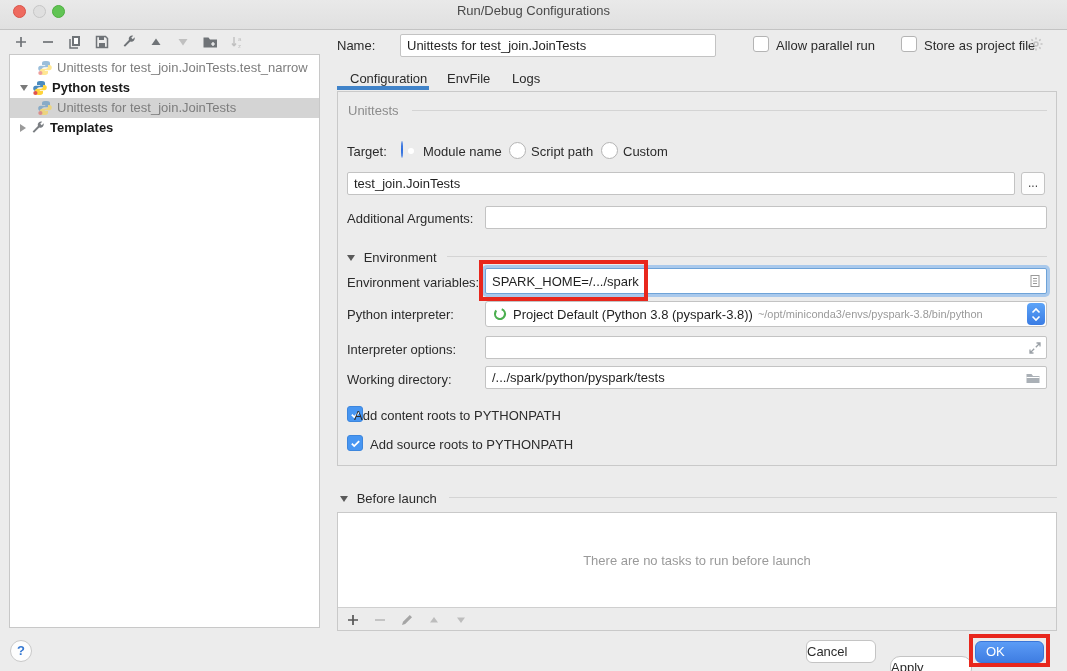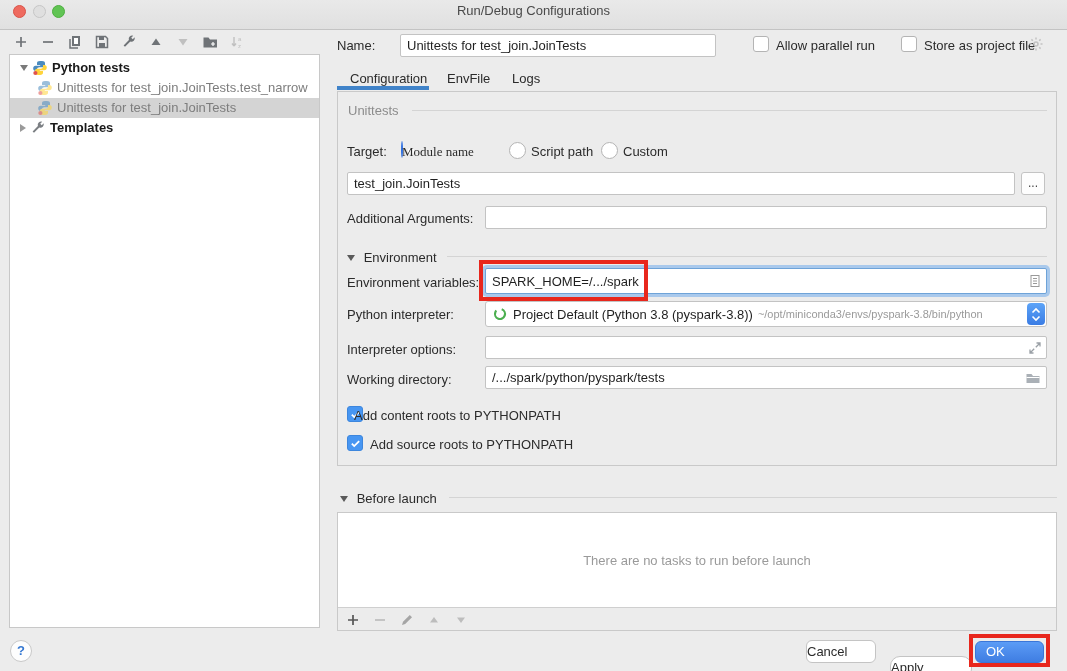--- a/index.html
+++ b/index.html
@@ -156,36 +156,36 @@
           <path d="M5 3v9M5 12l-2-2.5M5 12l2-2.5" stroke="#c0c0c0" stroke-width="1.4" fill="none"></path>
           <text x="9" y="7" font-size="6" fill="#c0c0c0" font-family="sans-serif">a</text>
           <text x="9" y="14" font-size="6" fill="#c0c0c0" font-family="sans-serif">z</text>
         </svg>
       </span>
   </div>
 
   
   <div class="tree-panel">
     <div class="tree-row">
+      <span class="indent"></span>
+      <svg class="py-icon faded" viewBox="0 0 16 16">
+        <path fill="#4b8bbe" d="M7.9 1C6 1 5 1.9 5 3.2V5h3.2v.8H3.6C2.1 5.8 1.2 6.9 1.2 8.5S2.1 11 3.6 11H5V9.2C5 8 6 7.2 7.3 7.2H11c1.1 0 2-.9 2-2V3.2C13 1.9 11.9 1 10 1z"></path>
+        <path fill="#ffd43b" d="M8.1 15c1.9 0 2.9-.9 2.9-2.2V11H7.8v-.8h4.6c1.5 0 2.4-1.1 2.4-2.7S13.9 5 12.4 5H11v1.8C11 8 10 8.8 8.7 8.8H5c-1.1 0-2 .9-2 2v2C3 14.1 4.1 15 6 15z"></path>
+        <circle cx="3.4" cy="13" r="2.1" fill="#e0524d"></circle>
+      </svg>
+      <span class="lbl dim">Unittests for test_join.JoinTests.test_narrow</span>
+    </div>
+    <div class="tree-row">
       <span class="exp down"></span>
       <svg class="py-icon" viewBox="0 0 16 16">
         <path fill="#4b8bbe" d="M7.9 1C6 1 5 1.9 5 3.2V5h3.2v.8H3.6C2.1 5.8 1.2 6.9 1.2 8.5S2.1 11 3.6 11H5V9.2C5 8 6 7.2 7.3 7.2H11c1.1 0 2-.9 2-2V3.2C13 1.9 11.9 1 10 1z"></path>
         <path fill="#ffd43b" d="M8.1 15c1.9 0 2.9-.9 2.9-2.2V11H7.8v-.8h4.6c1.5 0 2.4-1.1 2.4-2.7S13.9 5 12.4 5H11v1.8C11 8 10 8.8 8.7 8.8H5c-1.1 0-2 .9-2 2v2C3 14.1 4.1 15 6 15z"></path>
         <circle cx="3.4" cy="13" r="2.1" fill="#e0524d"></circle>
       </svg>
       <span class="lbl"><b>Python tests</b></span>
-    </div>
-    <div class="tree-row">
-      <span class="indent"></span>
-      <svg class="py-icon faded" viewBox="0 0 16 16">
-        <path fill="#4b8bbe" d="M7.9 1C6 1 5 1.9 5 3.2V5h3.2v.8H3.6C2.1 5.8 1.2 6.9 1.2 8.5S2.1 11 3.6 11H5V9.2C5 8 6 7.2 7.3 7.2H11c1.1 0 2-.9 2-2V3.2C13 1.9 11.9 1 10 1z"></path>
-        <path fill="#ffd43b" d="M8.1 15c1.9 0 2.9-.9 2.9-2.2V11H7.8v-.8h4.6c1.5 0 2.4-1.1 2.4-2.7S13.9 5 12.4 5H11v1.8C11 8 10 8.8 8.7 8.8H5c-1.1 0-2 .9-2 2v2C3 14.1 4.1 15 6 15z"></path>
-        <circle cx="3.4" cy="13" r="2.1" fill="#e0524d"></circle>
-      </svg>
-      <span class="lbl dim">Unittests for test_join.JoinTests.test_narrow</span>
     </div>
     <div class="tree-row selected">
       <span class="indent"></span>
       <svg class="py-icon faded" viewBox="0 0 16 16">
         <path fill="#4b8bbe" d="M7.9 1C6 1 5 1.9 5 3.2V5h3.2v.8H3.6C2.1 5.8 1.2 6.9 1.2 8.5S2.1 11 3.6 11H5V9.2C5 8 6 7.2 7.3 7.2H11c1.1 0 2-.9 2-2V3.2C13 1.9 11.9 1 10 1z"></path>
         <path fill="#ffd43b" d="M8.1 15c1.9 0 2.9-.9 2.9-2.2V11H7.8v-.8h4.6c1.5 0 2.4-1.1 2.4-2.7S13.9 5 12.4 5H11v1.8C11 8 10 8.8 8.7 8.8H5c-1.1 0-2 .9-2 2v2C3 14.1 4.1 15 6 15z"></path>
         <circle cx="3.4" cy="13" r="2.1" fill="#e0524d"></circle>
       </svg>
       <span class="lbl dim">Unittests for test_join.JoinTests</span>
     </div>
@@ -219,21 +219,21 @@
 
   
   <div class="main-panel"></div>
 
   <span class="abs group-title" style="left:348px; top:103px;">Unittests</span>
   <div class="hr" style="left:412px; top:110px; width:635px;"></div>
 
   
   <label class="abs fieldlabel" style="left:347px; top:144px;">Target:</label>
   <span class="abs radio selected" style="left:401px; top:142px;"></span>
-  <label class="abs fieldlabel" style="left:402px; top:144px;font-family:Liberation Serif, serif;">Module name</label>
+  <label class="abs fieldlabel" style="left:423px; top:144px;">Module name</label>
   <span class="abs radio" style="left:509px; top:142px;"></span>
   <label class="abs fieldlabel" style="left:531px; top:144px;">Script path</label>
   <span class="abs radio" style="left:601px; top:142px;"></span>
   <label class="abs fieldlabel" style="left:623px; top:144px;">Custom</label>
 
   
   <input class="abs txt" style="left: 347px; top: 172px; width: 668px; height: 23px;" value="test_join.JoinTests">
   <button class="browse-btn" style="left:1021px; top:172px;">...</button>
 
   

